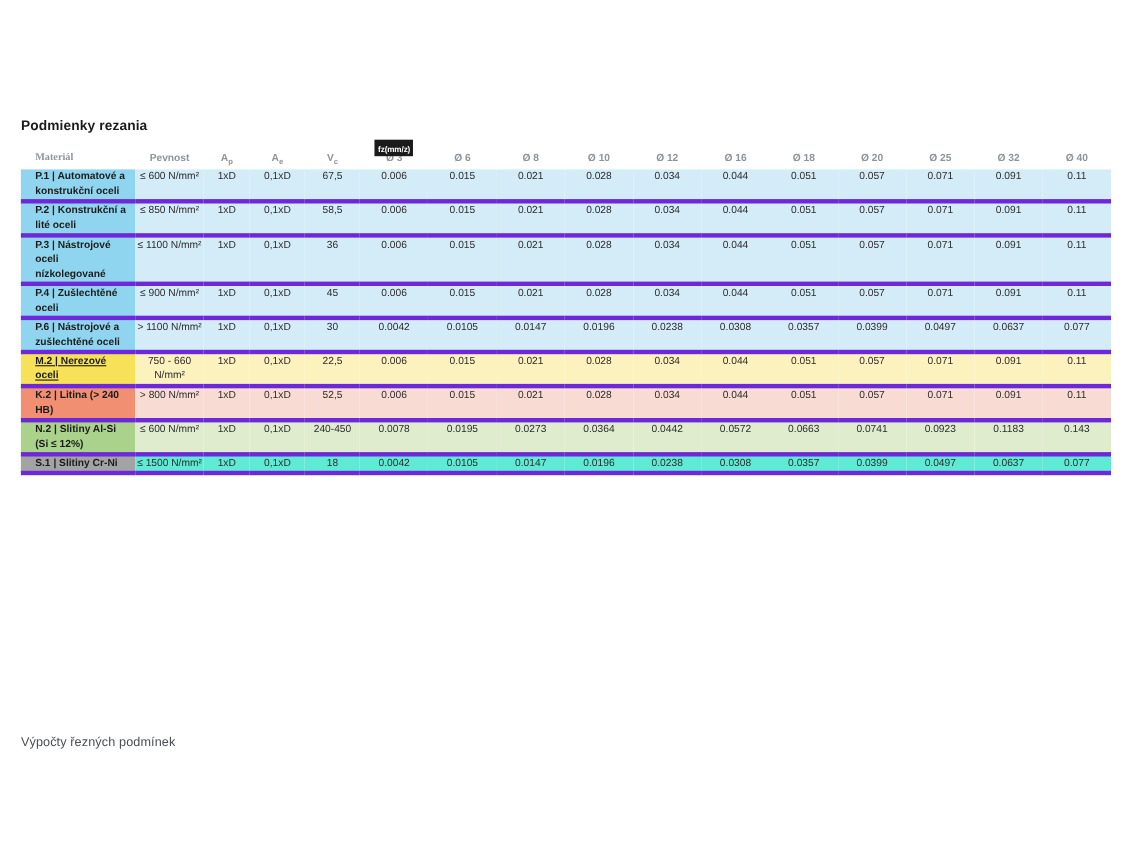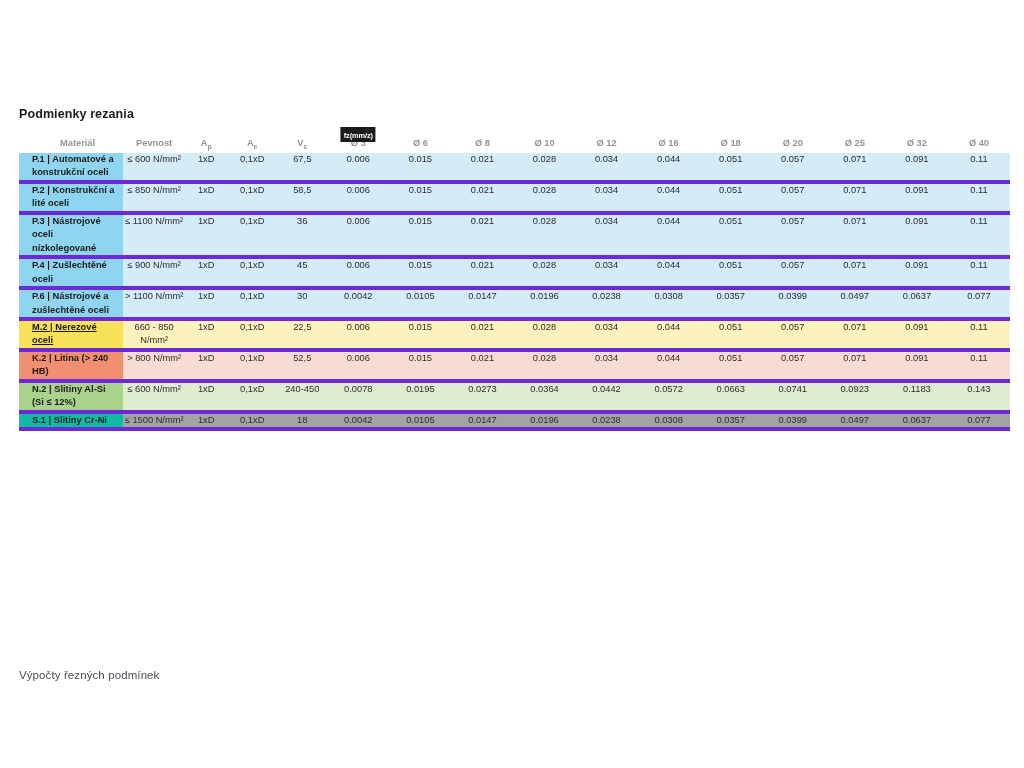--- a/index.html
+++ b/index.html
@@ -60,22 +60,23 @@
     font-weight: bold;
     font-size: 9.3px;
     color: #8f949a;
     text-align: center;
     padding: 5px 2px 9px 2px;
     background: #ffffff;
     white-space: nowrap;
     position: relative;
   }
   thead th.col-material {
-    text-align: center;
+    text-align: left;
     padding-left: 13px;
+    font-family: Liberation Serif, serif;
   }
 
   .sub { font-size: 7px; vertical-align: sub; }
 
   .fz-badge {
     position: absolute;
     left: 50%;
     transform: translateX(-50%);
     top: -11px;
     background: #1a1a1a;
@@ -125,22 +126,22 @@
 
   tr.grp-M  td              { background: #fbf2bd; }
   tr.grp-M  td.material     { background: #f7e158; text-decoration: underline; }
 
   tr.grp-K  td              { background: #f8dcd3; }
   tr.grp-K  td.material     { background: #f08f72; }
 
   tr.grp-N  td              { background: #e0ecce; }
   tr.grp-N  td.material     { background: #aad28a; }
 
-  tr.grp-S  td              { background: #a3a3a3; }
-  tr.grp-S  td.material     { background: #14b8a6; }
+  tr.grp-S  td              { background: #5eead4; }
+  tr.grp-S  td.material     { background: #a3a3a3; }
 
   
   tr.grp-start td { border-top: 3px solid #ffffff; }
 
   
   .footer-caption {
     position: absolute;
     left: 19px;
     top: 669px;
     font-size: 11.5px;
@@ -283,21 +284,21 @@
             <td>0.0238</td>
             <td>0.0308</td>
             <td>0.0357</td>
             <td>0.0399</td>
             <td>0.0497</td>
             <td>0.0637</td>
             <td>0.077</td>
           </tr>
           <tr class="grp-M grp-start">
             <td class="material">M.2 | Nerezové oceli</td>
-            <td class="strength">660 - 850 N/mm²</td>
+            <td class="strength">750 - 660 N/mm²</td>
             <td>1xD</td>
             <td>0,1xD</td>
             <td>22,5</td>
             <td>0.006</td>
             <td>0.015</td>
             <td>0.021</td>
             <td>0.028</td>
             <td>0.034</td>
             <td>0.044</td>
             <td>0.051</td>

